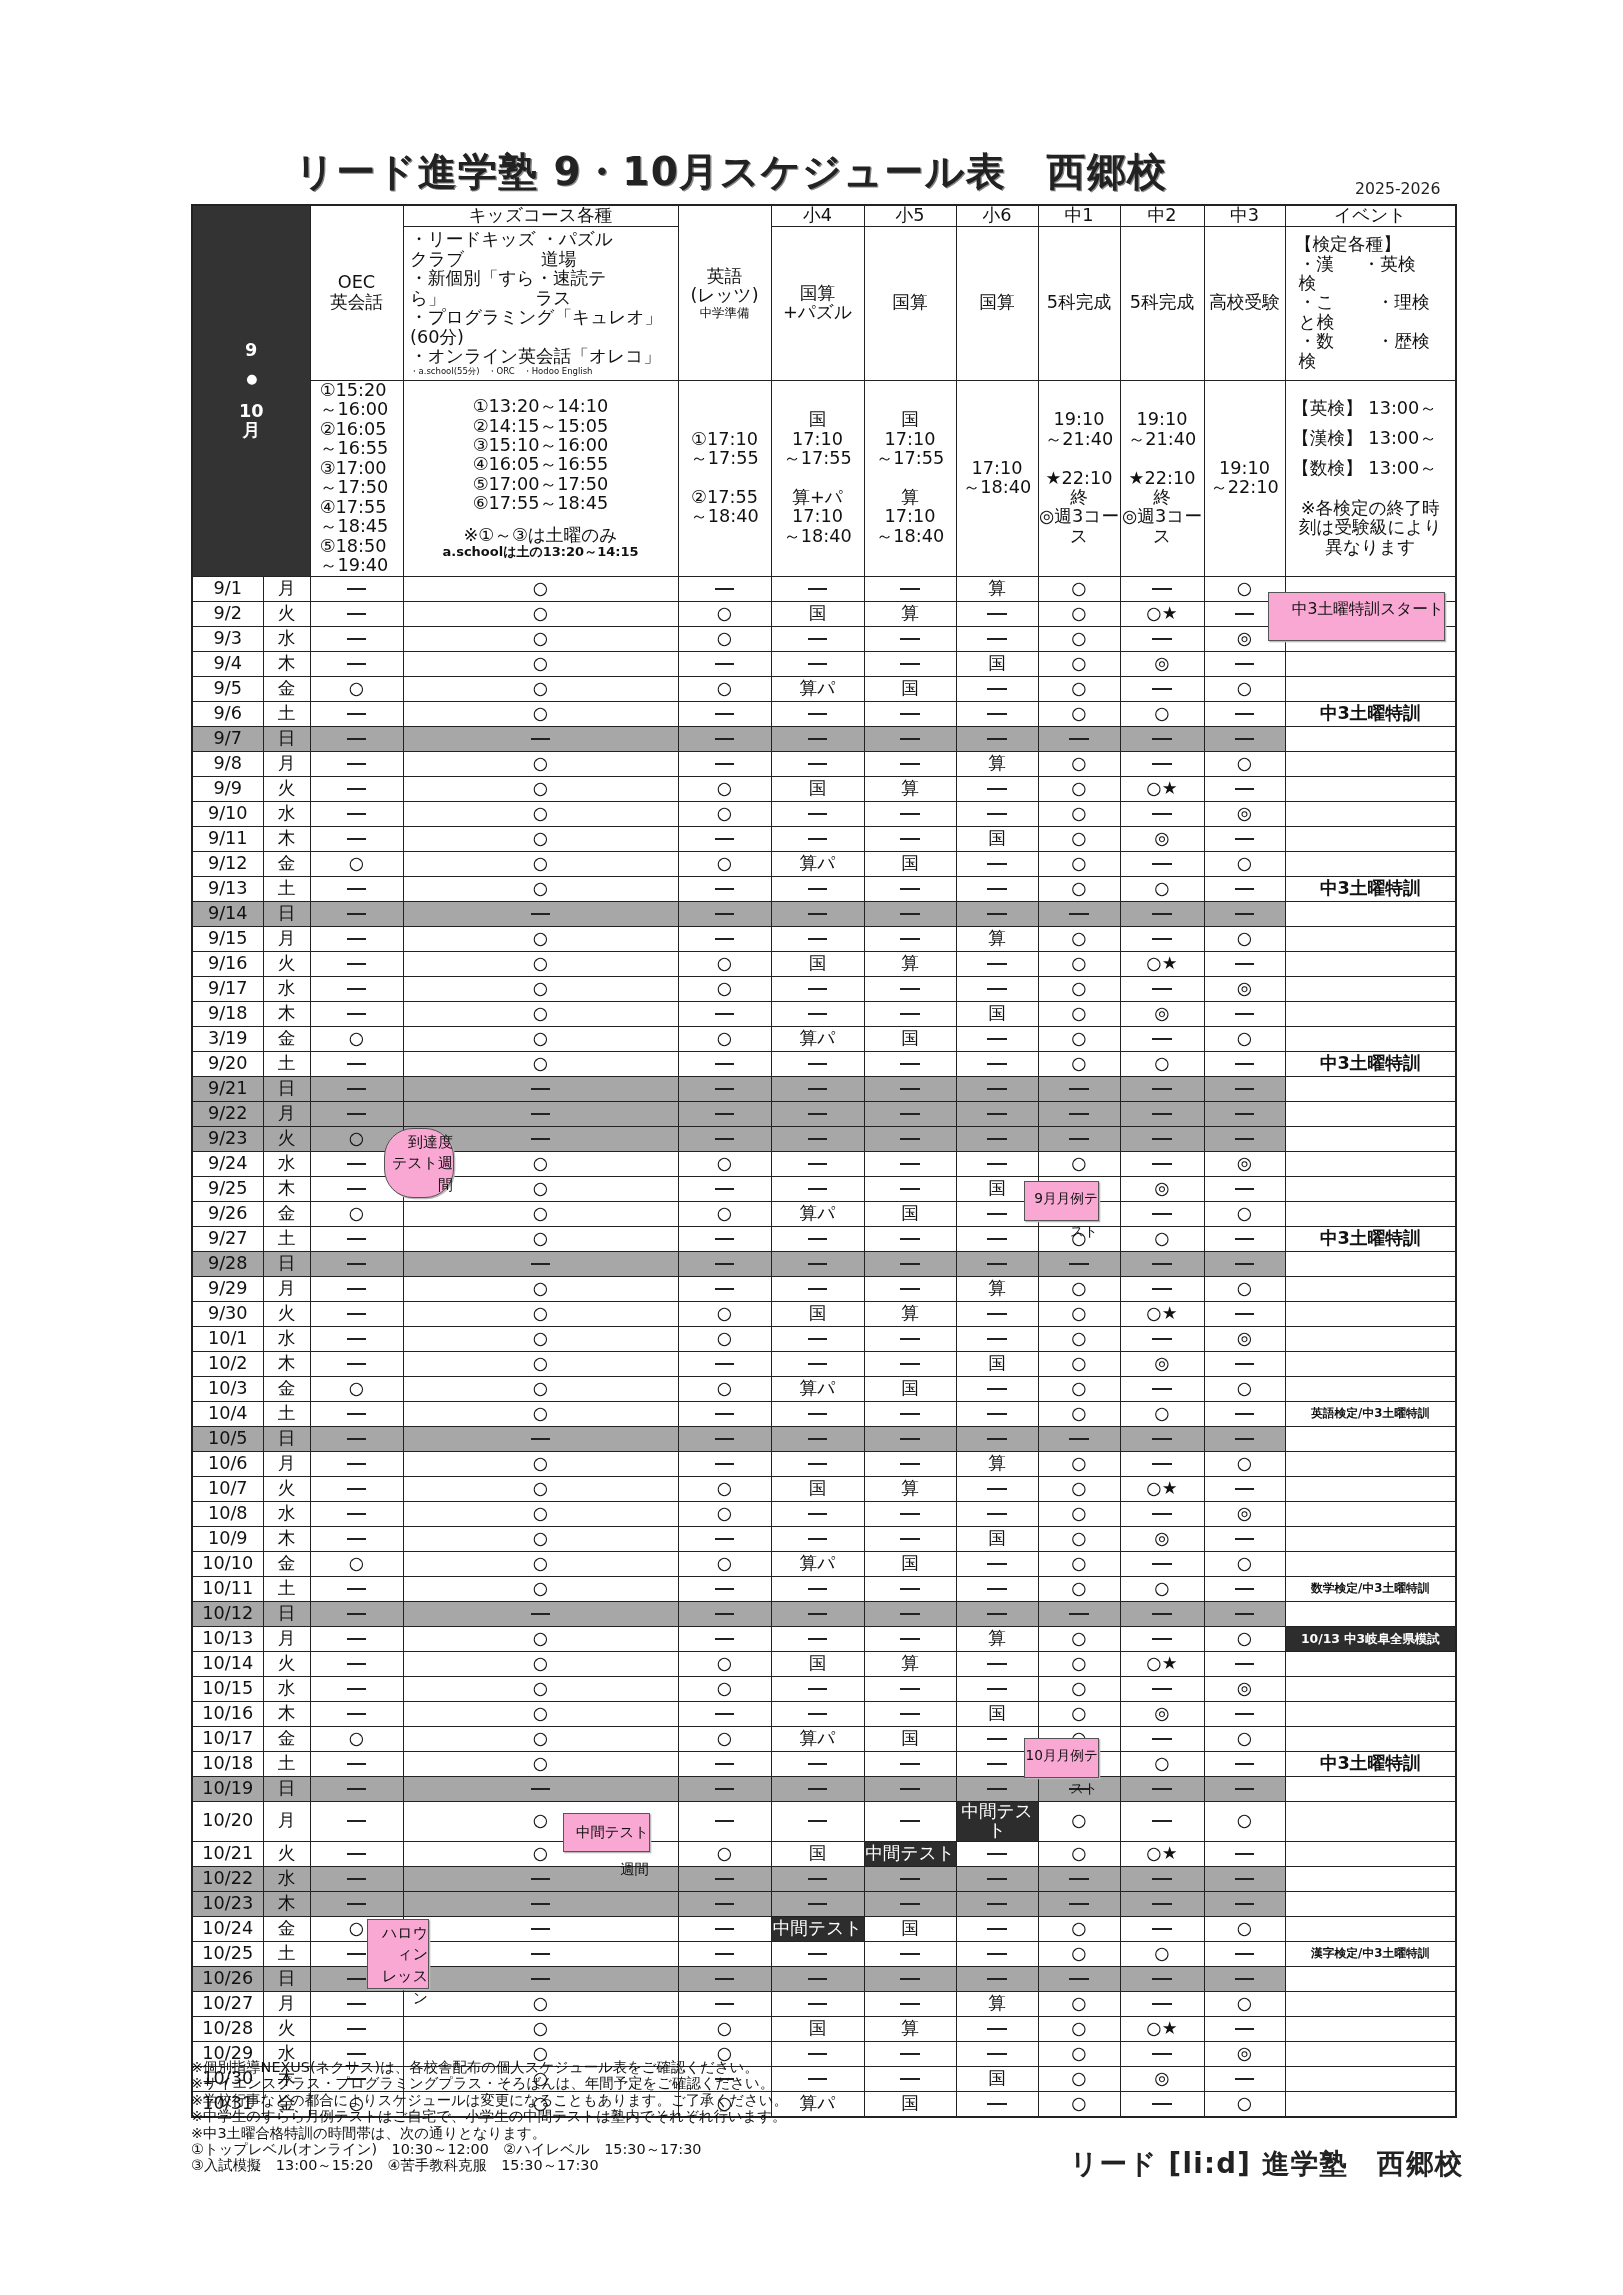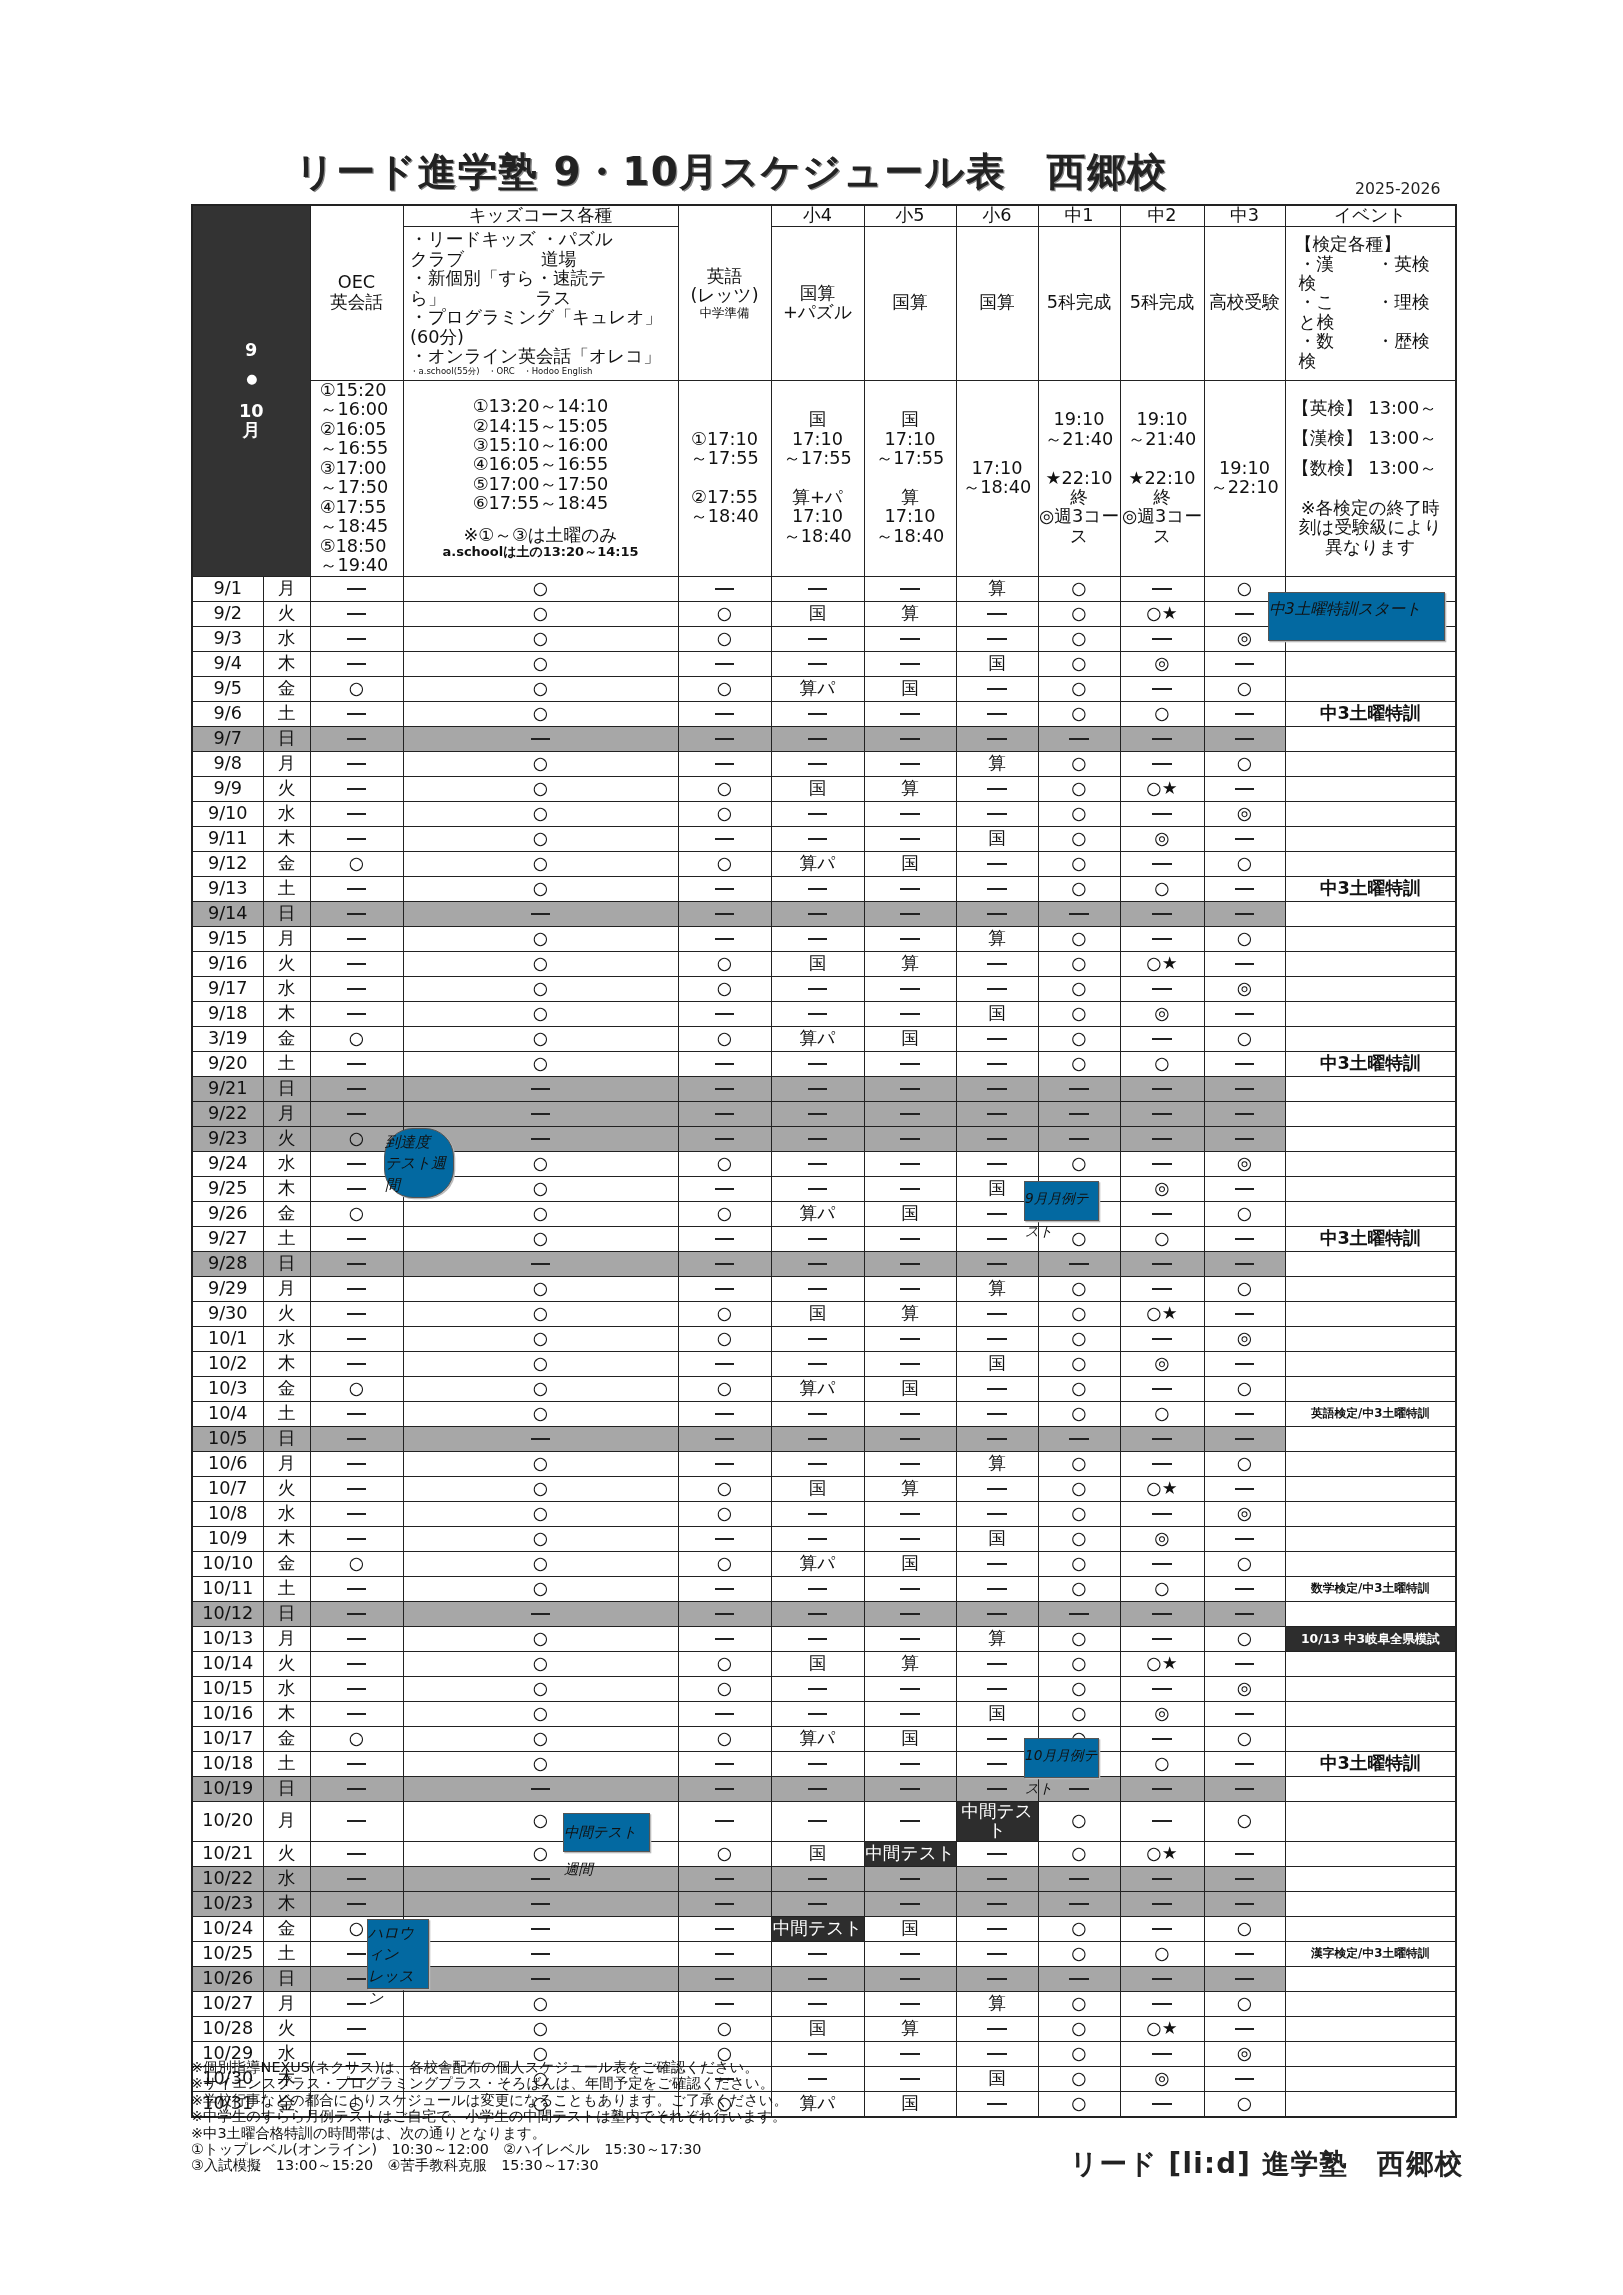--- a/index.html
+++ b/index.html
@@ -26,21 +26,21 @@
   .event-times .note{margin-top:20px;text-align:center;}
   tr.day td{height:24px;}
   tr.day.gray td.g{background:#a7a7a7;}
   td.date{font-size:16.4px;}
   td.dow{font-size:17.7px;}
   td.ev{font-size:15px;font-weight:bold;}
   td.ev.small{font-size:11.8px;}
   td.ev.dark{background:#2d2d2d;color:#fff;font-size:12.4px;}
   td.exam{background:#2d2d2d !important;color:#fff;font-size:16.4px;}
   .dash{display:inline-block;width:19.6px;height:2px;background:#222;vertical-align:middle;}
-  .callout{position:absolute;background:#0369a1;border:1.3px solid #555;font-size:16.4px;text-align:left;line-height:1.45;box-shadow:1.3px 1.3px 0 #bbb;font-style:italic;}
+  .callout{position:absolute;background:#f9a8d4;border:1.3px solid #555;font-size:16.4px;text-align:right;line-height:1.45;box-shadow:1.3px 1.3px 0 #bbb;}
   .footer{position:absolute;left:191px;top:2059px;font-size:14.4px;line-height:16.4px;}
   .footer .line{white-space:nowrap;}
   .brand{position:absolute;left:1070px;top:2146px;font-size:27.5px;font-weight:bold;letter-spacing:1.3px;color:#222;}
 </style>
 </head>
 <body>
 
 <div class="title">リード進学塾 9・10月スケジュール表　西郷校</div>
 <div class="year">2025-2026</div>
 
@@ -106,21 +106,21 @@
           <div>国算</div>
           <div>+パズル</div>
         </td>
         <td class="hdr-mid">国算</td>
         <td class="hdr-mid">国算</td>
         <td class="hdr-mid">5科完成</td>
         <td class="hdr-mid">5科完成</td>
         <td class="hdr-mid">高校受験</td>
         <td class="event-list">
           <div>【検定各種】</div>
-          <div style="display:flex;gap:26px;padding-left:3.9px">
+          <div style="display:flex;gap:12px;padding-left:3.9px">
               <span style="width:52px">・漢検</span>
               <span>・英検</span>
             </div>
           <div style="display:flex;gap:26px;padding-left:3.9px">
               <span style="width:52px">・こと検</span>
               <span>・理検</span>
             </div>
           <div style="display:flex;gap:26px;padding-left:3.9px">
               <span style="width:52px">・数検</span>
               <span>・歴検</span>

